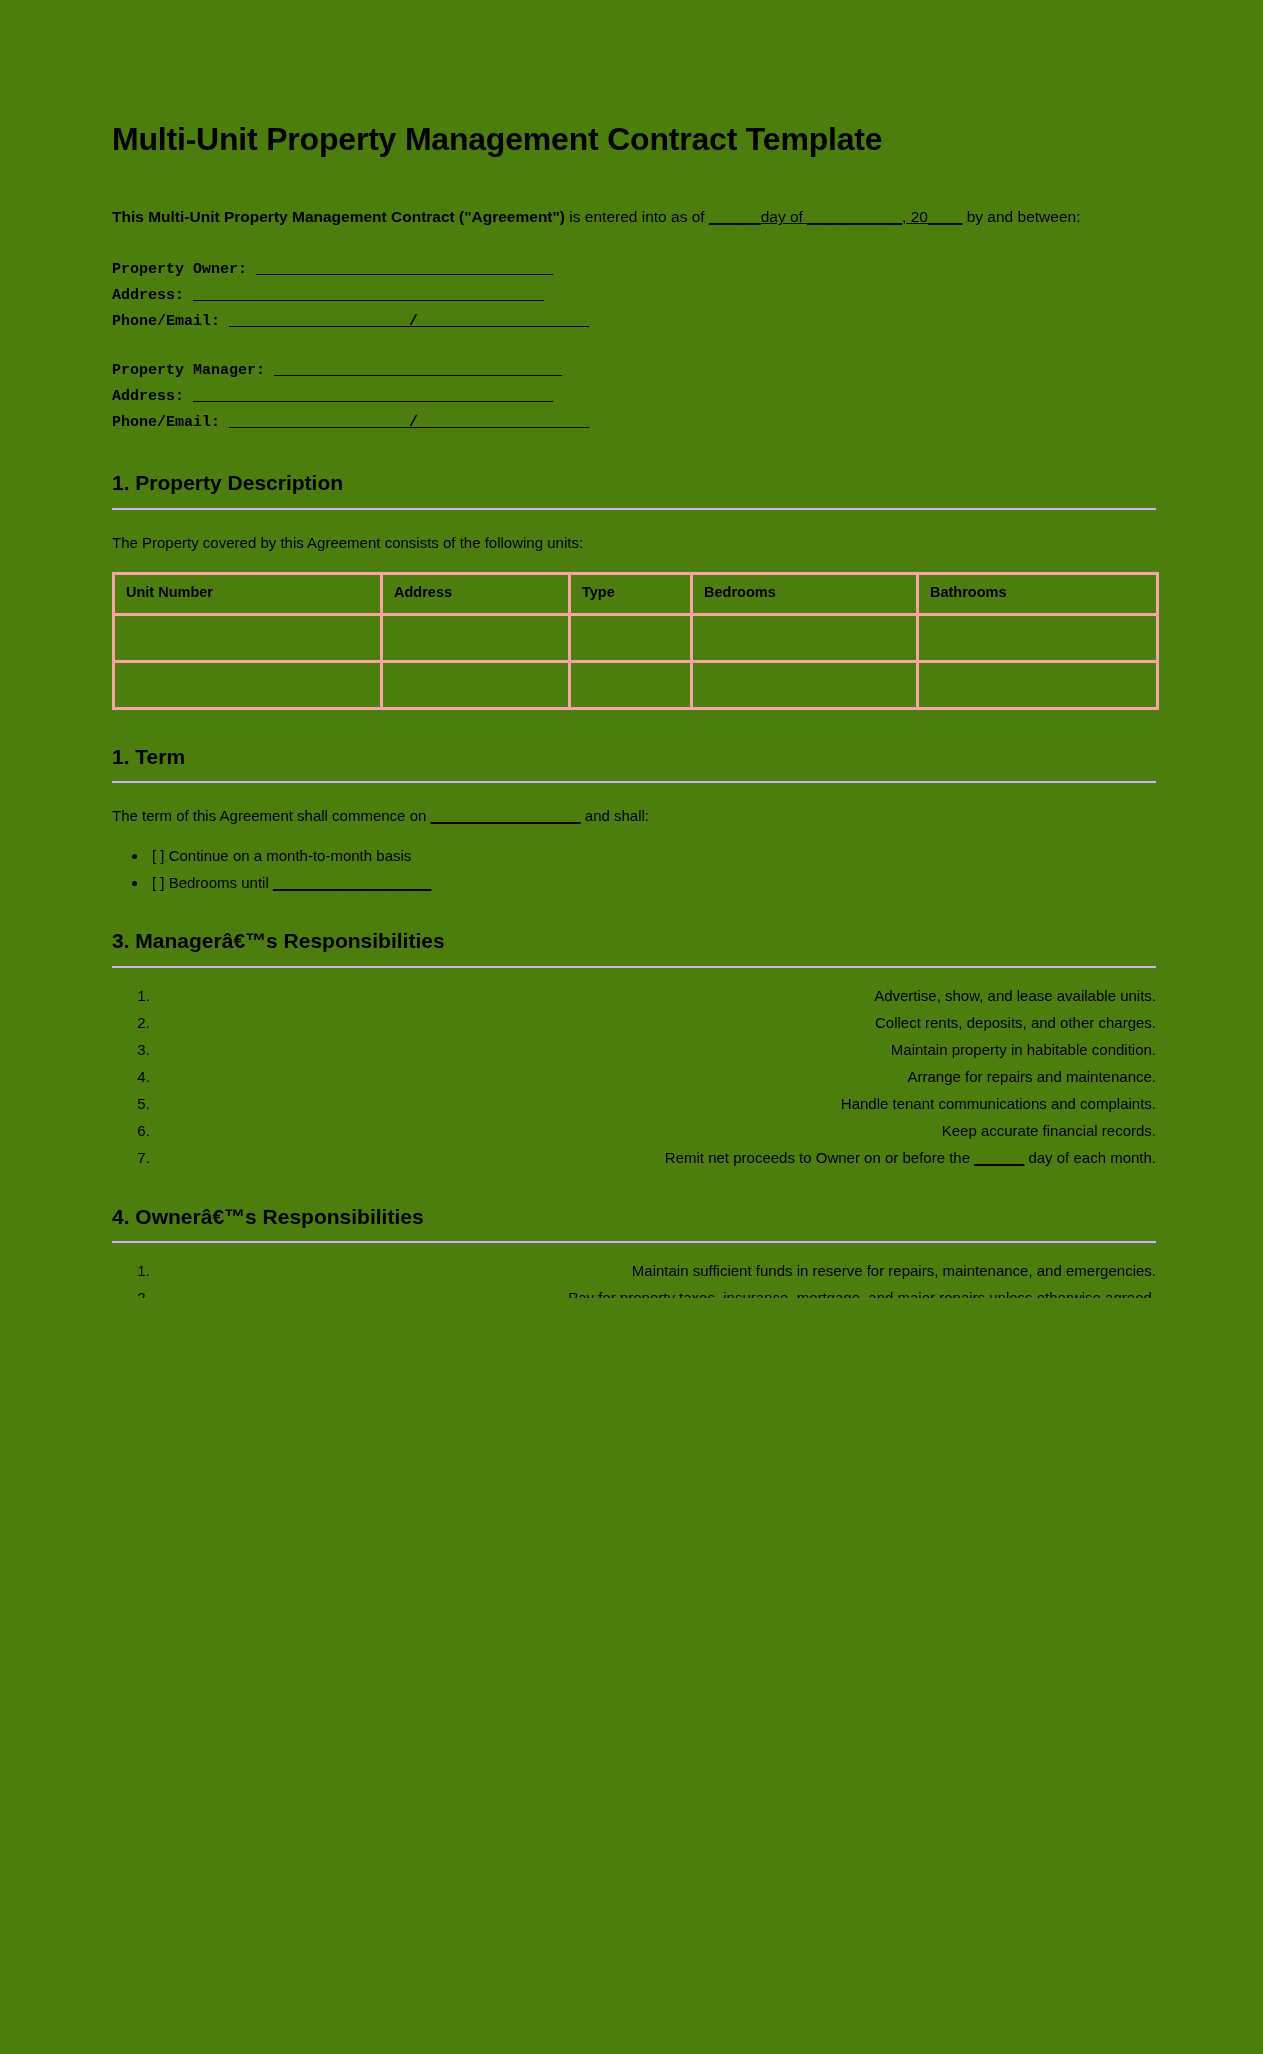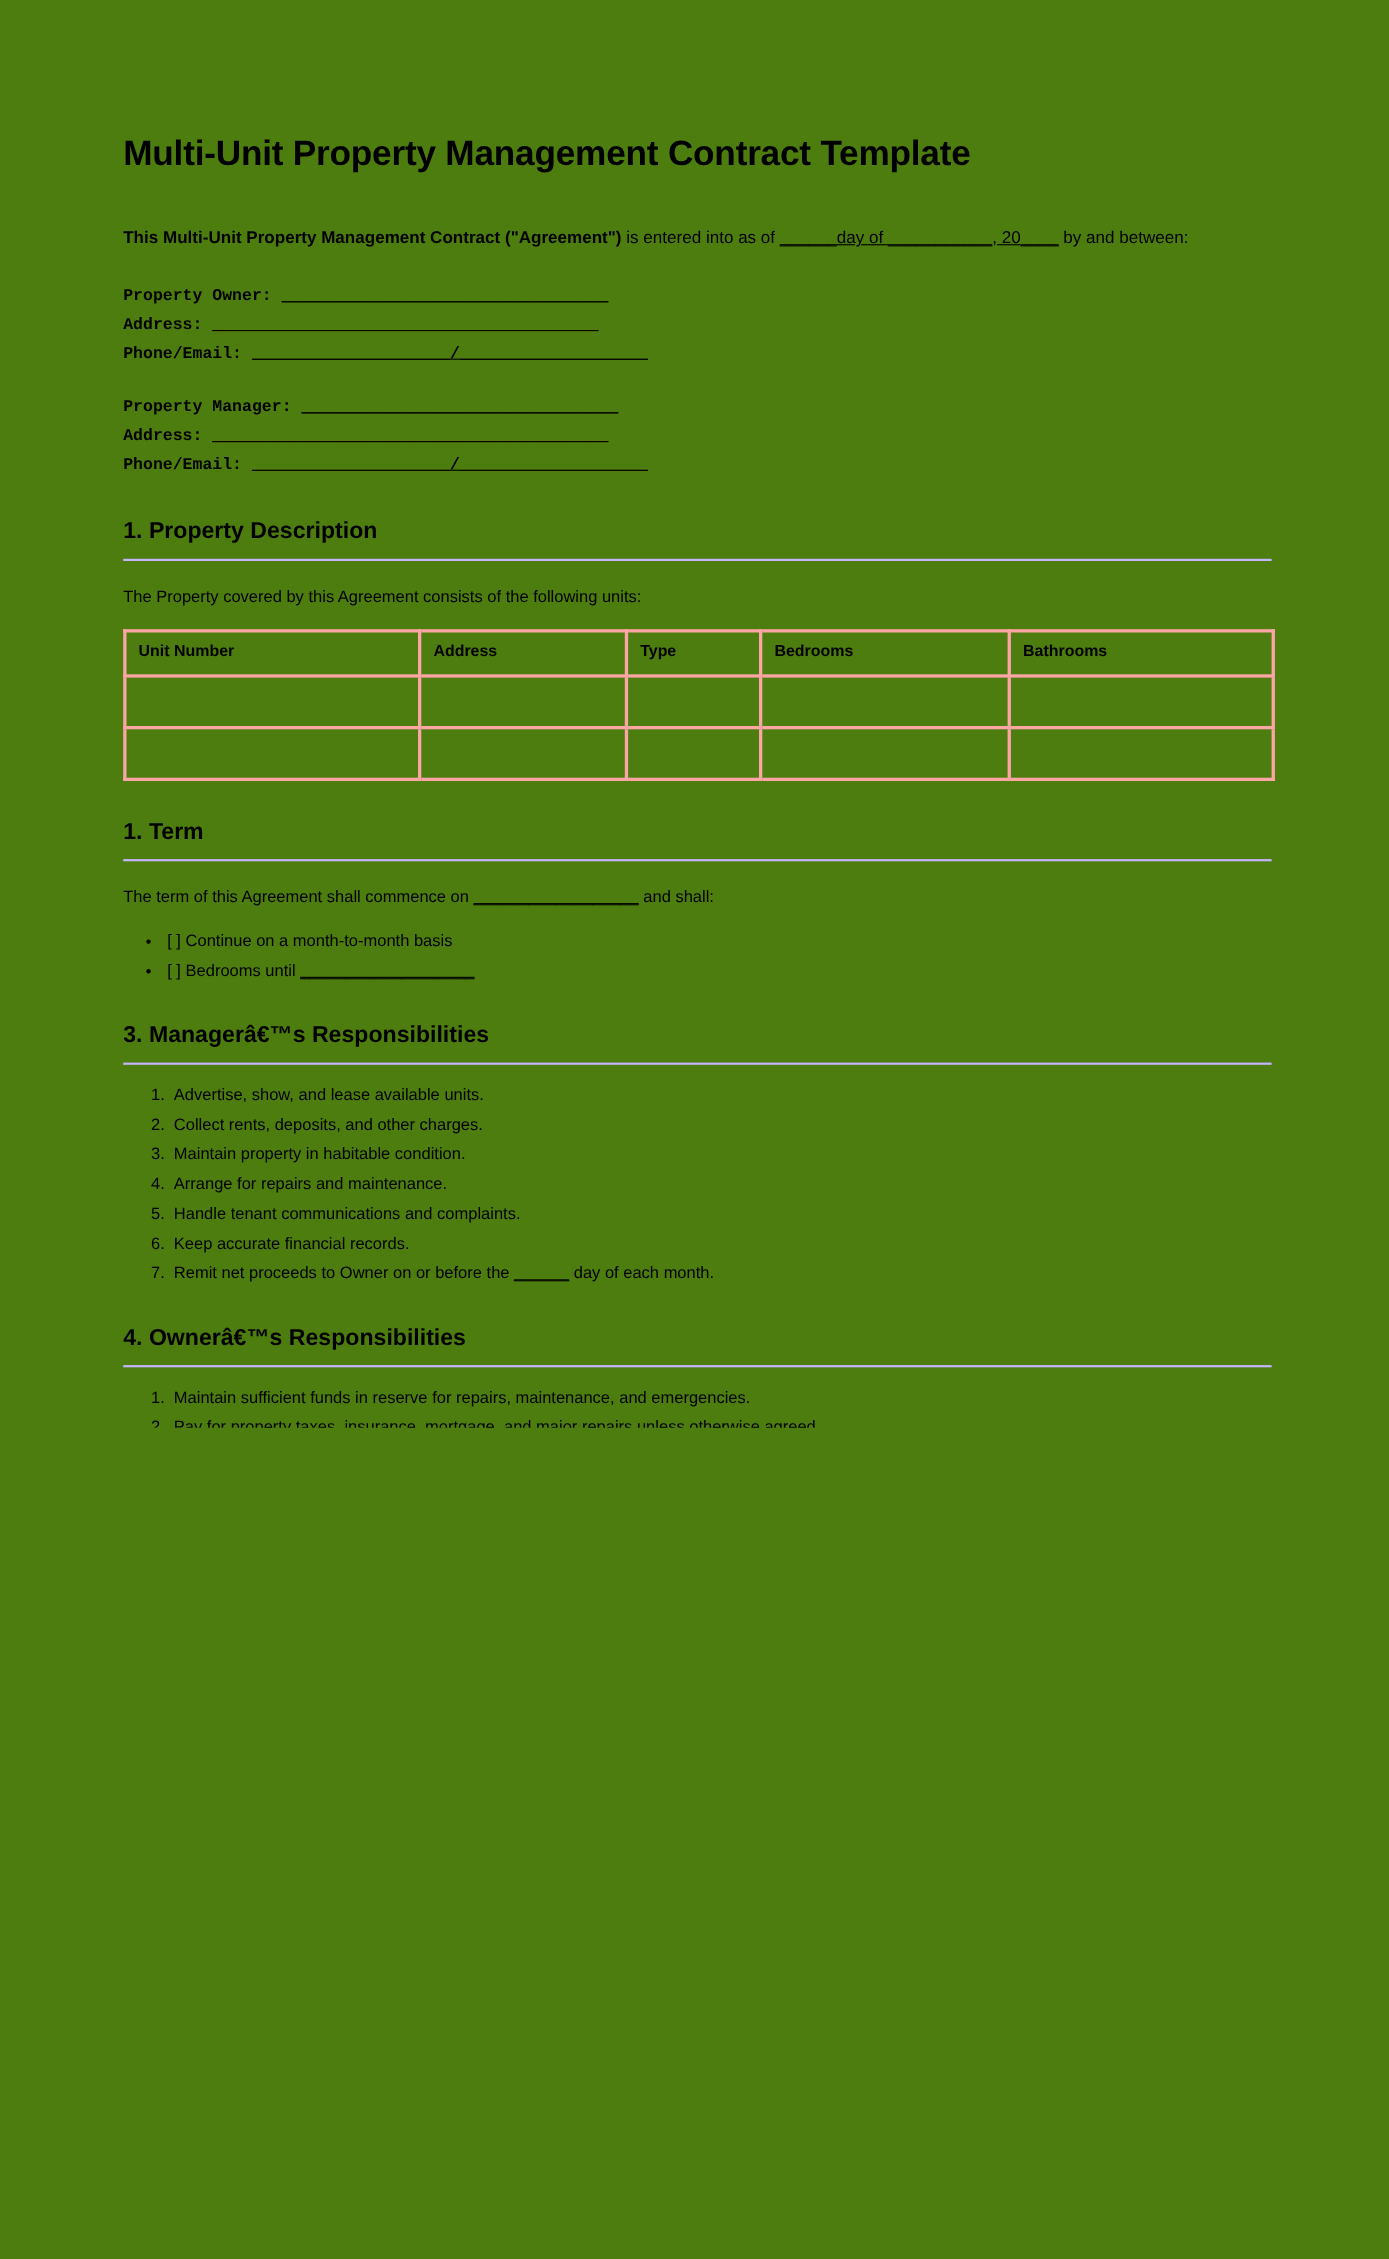--- a/index.html
+++ b/index.html
@@ -97,20 +97,21 @@
   ol.numbered-list {
     margin: 16px 0 0 0;
     padding-left: 42px;
     list-style-type: decimal;
   }
   ol.numbered-list li {
     font-size: 15px;
     line-height: 1.6;
     margin: 0 0 3px 0;
     padding-left: 4px;
+    text-align: right;
   }
 
   .blank { text-decoration: underline; white-space: pre; }
 
   table.units-table {
     border-collapse: collapse;
     width: 1044px;
     margin: 18px 0 0 0;
     table-layout: fixed;
   }

